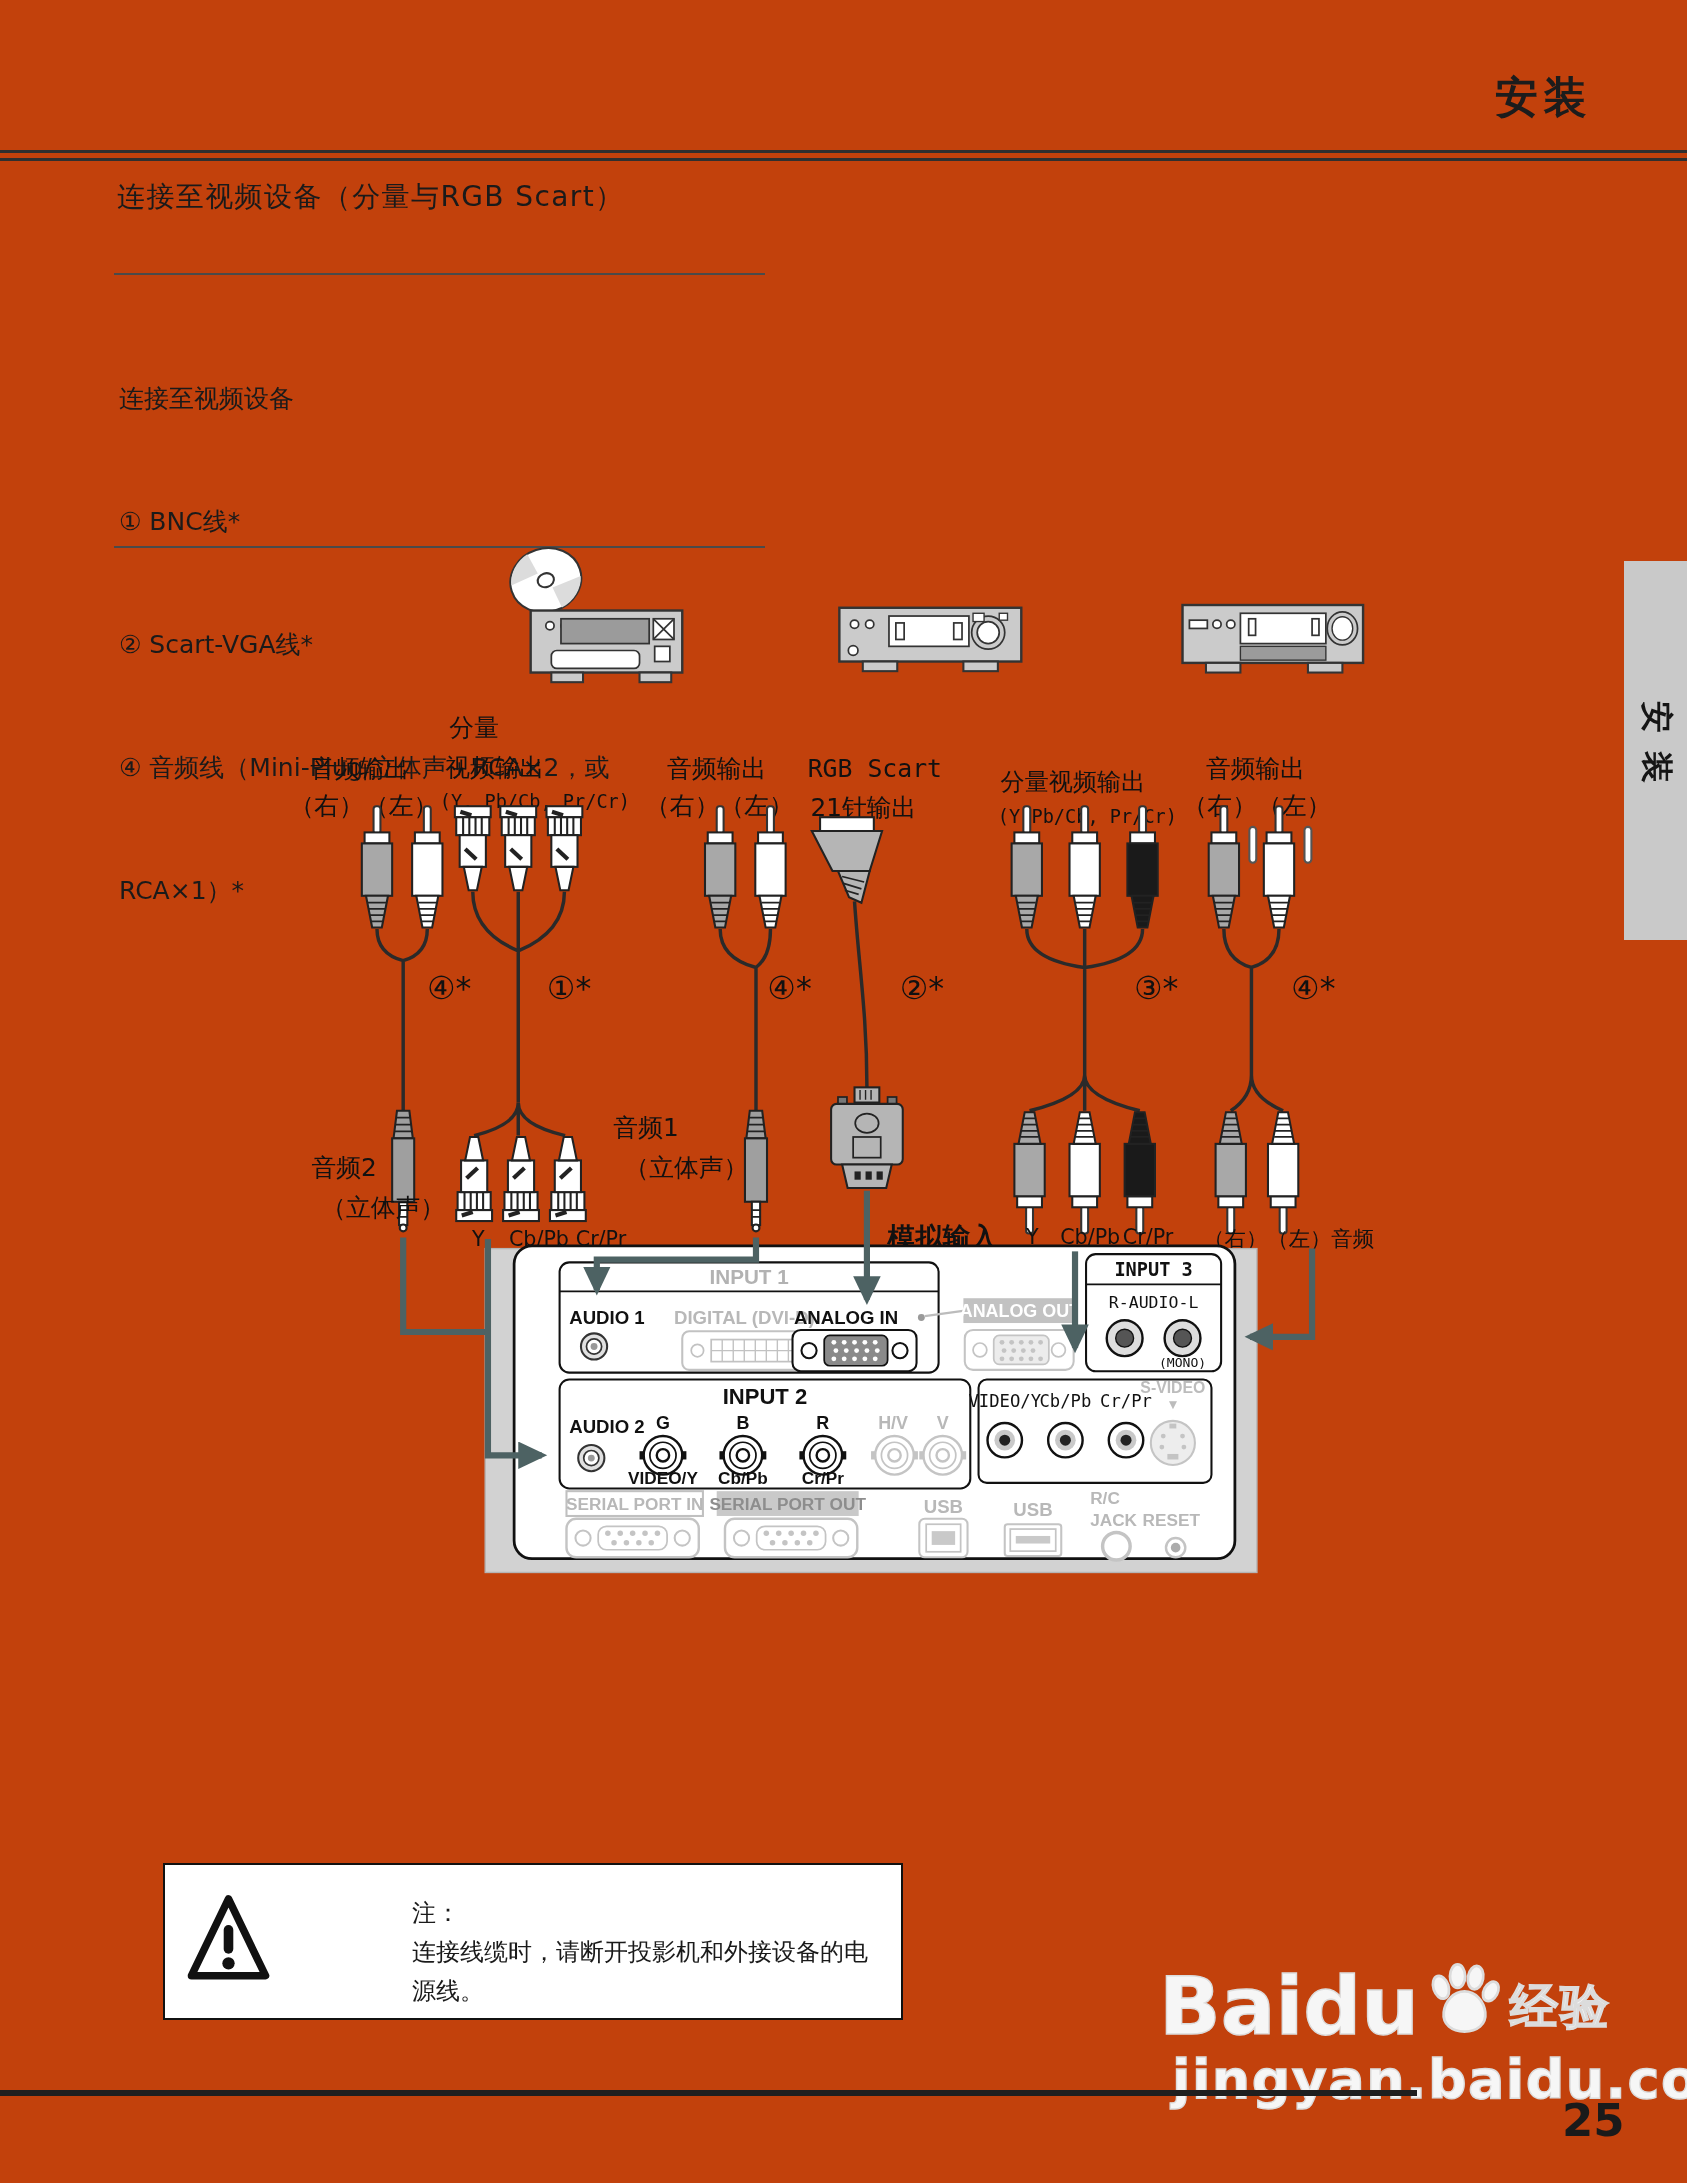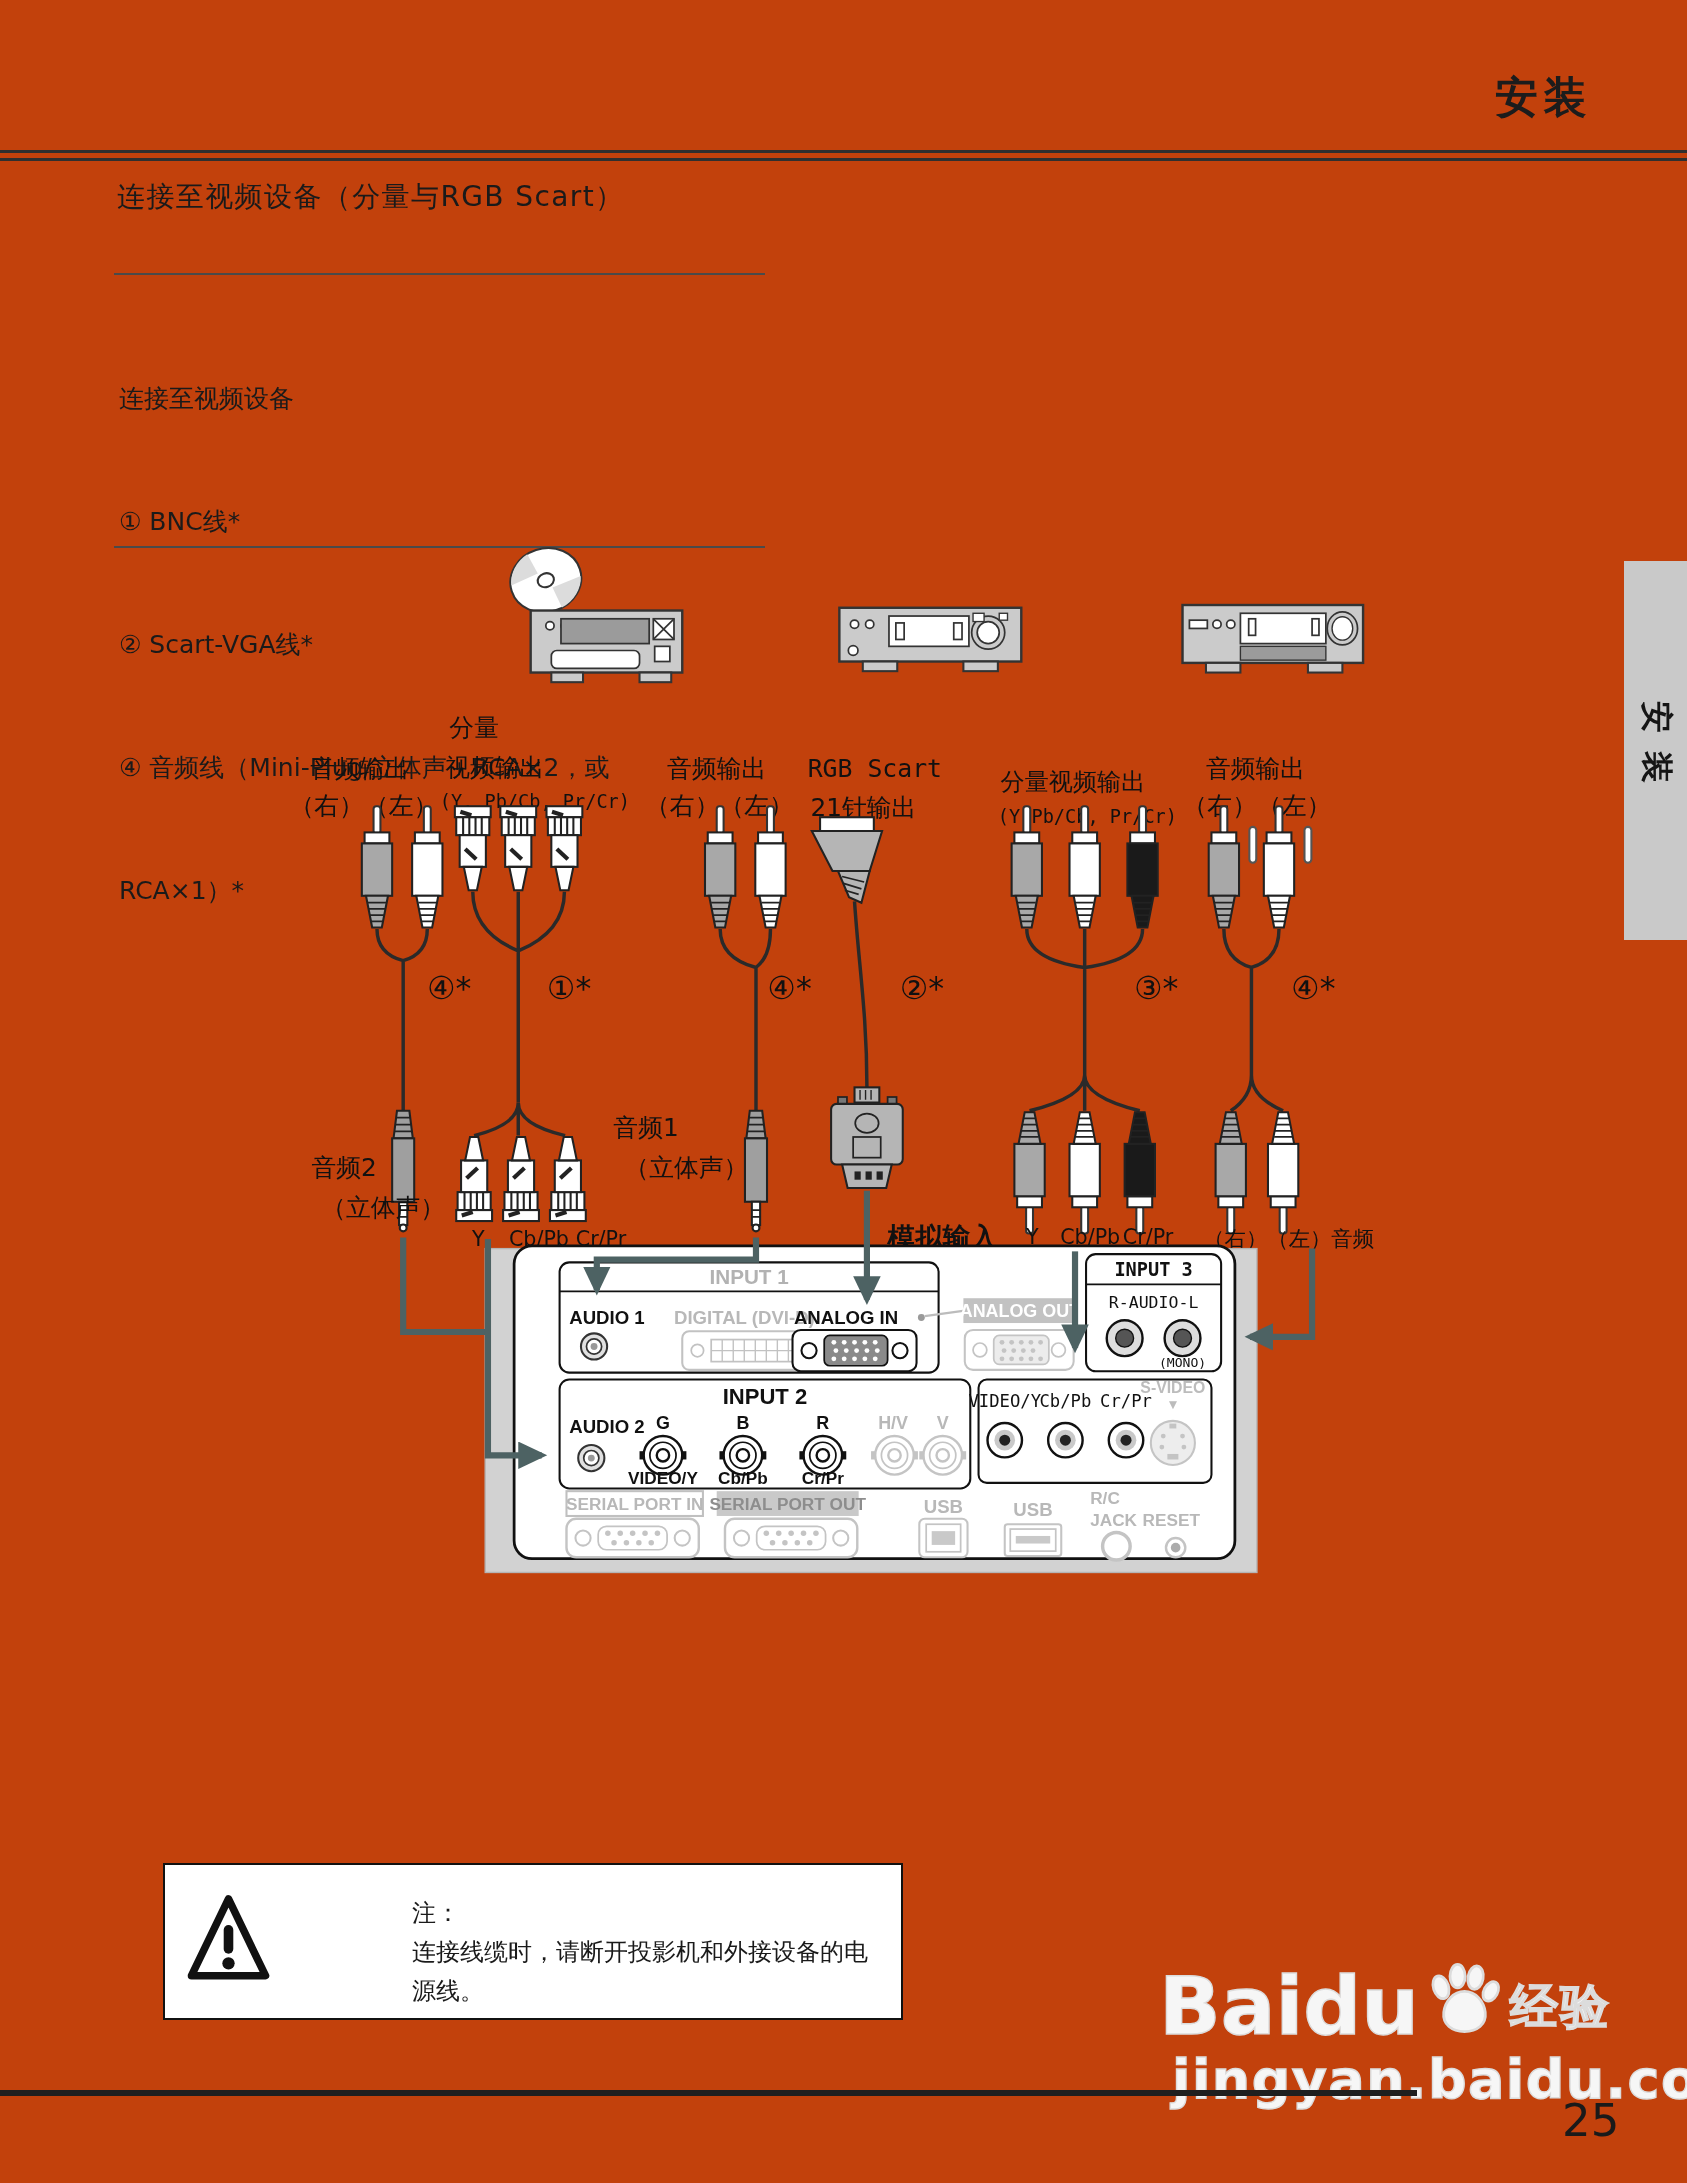--- a/index.html
+++ b/index.html
@@ -19,21 +19,21 @@
   .tab{top:561px;left:1624px;width:63px;height:379px;background:#c9c9c9;
        display:flex;align-items:center;justify-content:center;}
   .tabtxt{writing-mode:vertical-rl;text-orientation:sideways;font-size:32px;letter-spacing:18px;
           font-weight:600;color:#151515;}
   .wm{color:#f6f6f6;-webkit-text-stroke:1.4px #dcdcdc;font-weight:bold;}
   .wmrow{top:1961px;left:1159px;display:flex;align-items:flex-end;gap:4px;}
   .wm1{font-size:81px;line-height:76px;}
   .wm2{font-size:48px;line-height:76px;letter-spacing:2.8px;}
   .wmurl{top:2048px;left:1172px;font-size:54px;letter-spacing:1.4px;}
   .footline{top:2090px;left:0;width:1417px;height:5.5px;background:#1f1f1f;}
-  .pagenum{top:2094px;left:1562px;font-size:45px;font-weight:400;}
+  .pagenum{top:2094px;left:1562px;font-size:45px;font-weight:700;}
   svg text{font-family:"DejaVu Sans",sans-serif;}
   svg text.mono{font-family:"DejaVu Sans Mono",monospace;}
   svg text.panel{font-family:"Liberation Sans",sans-serif;font-weight:bold;}
 </style>
 </head>
 <body>
 
 <div class="page">
 
   <div class="abs hdr">安装</div>

